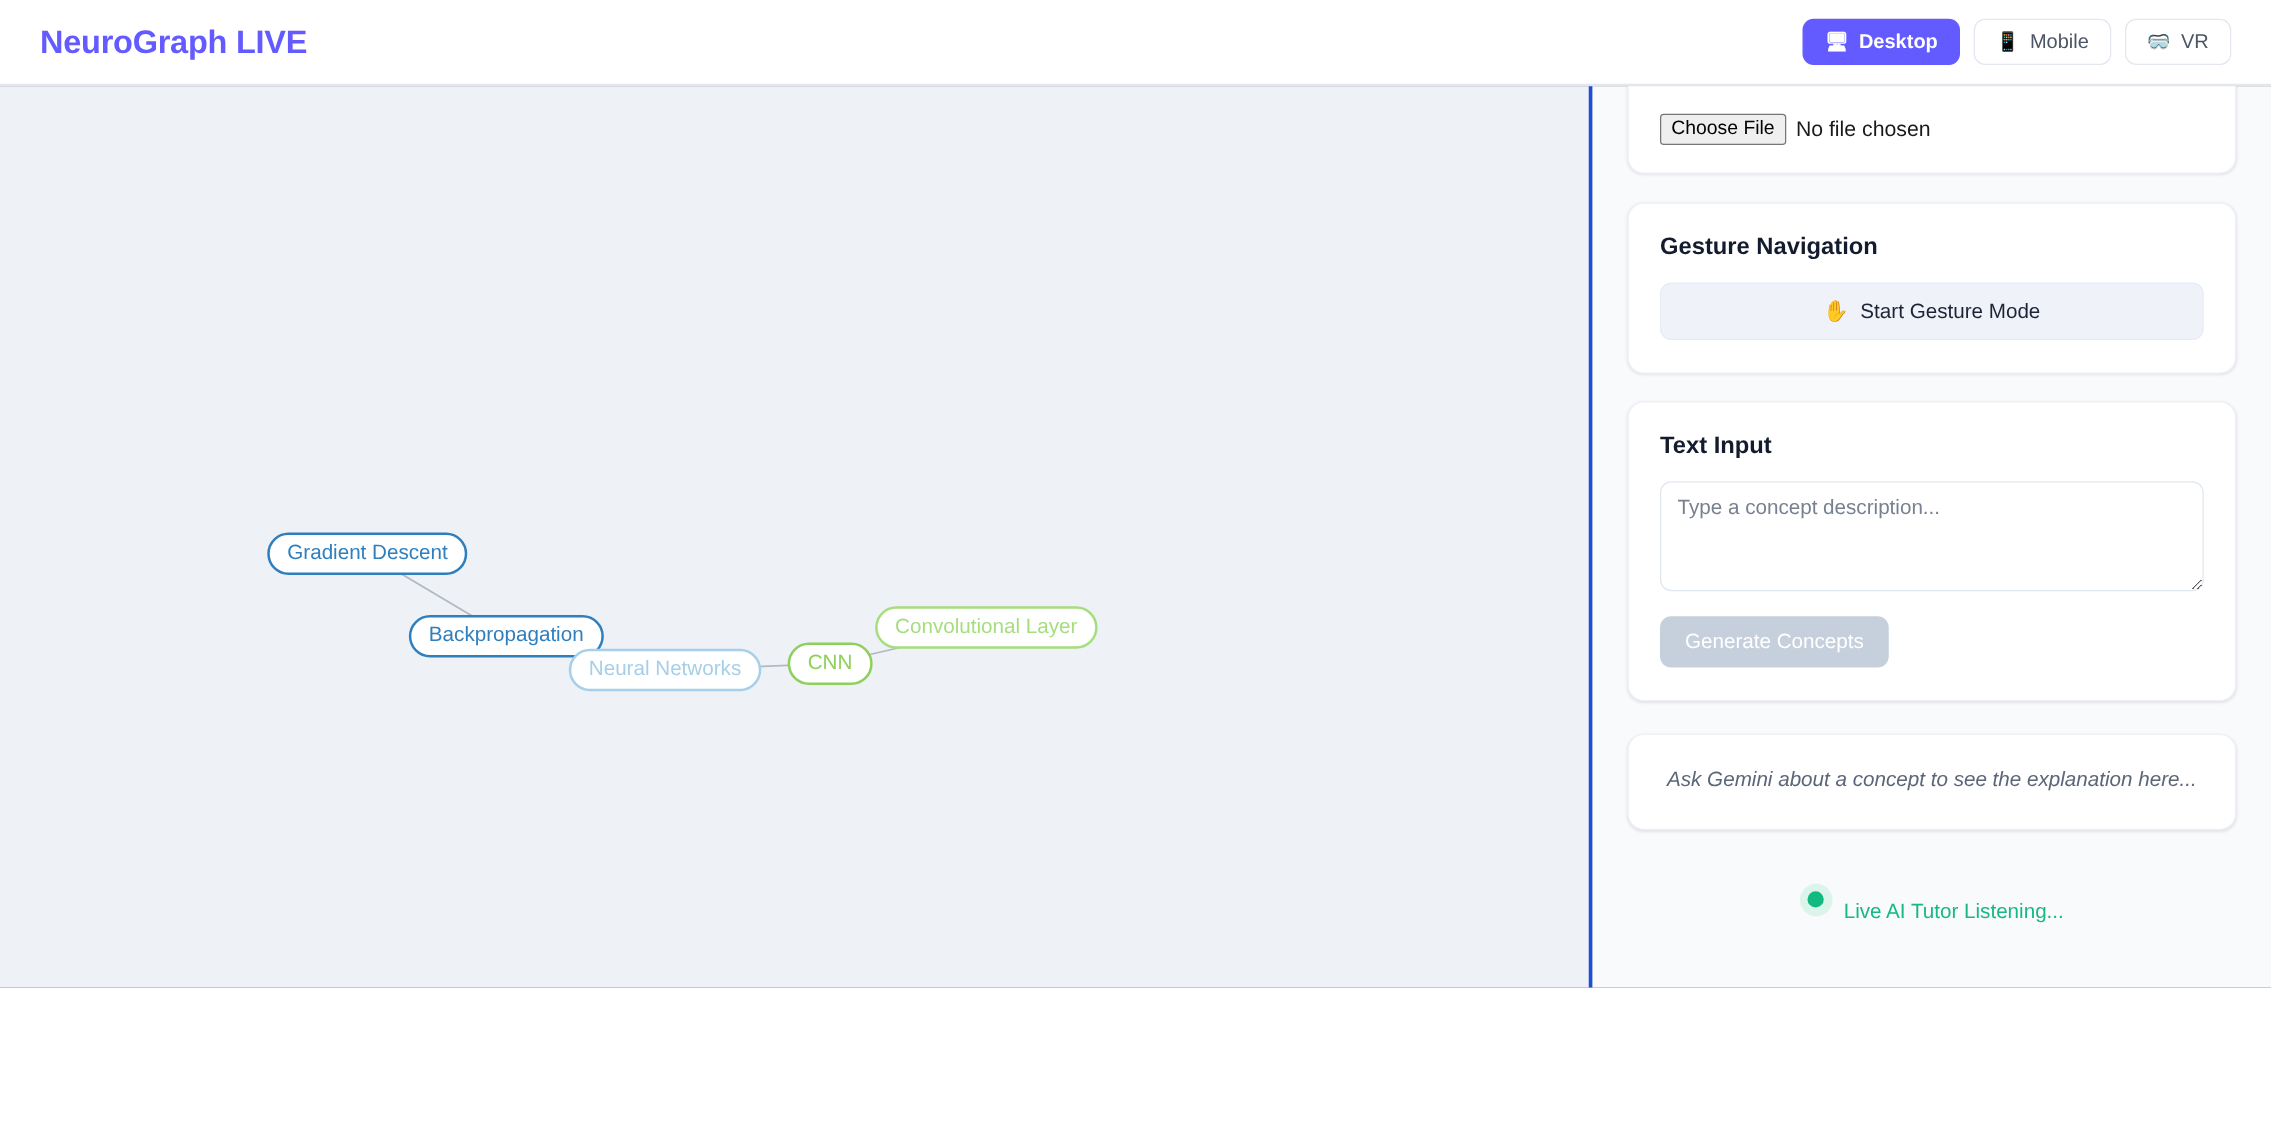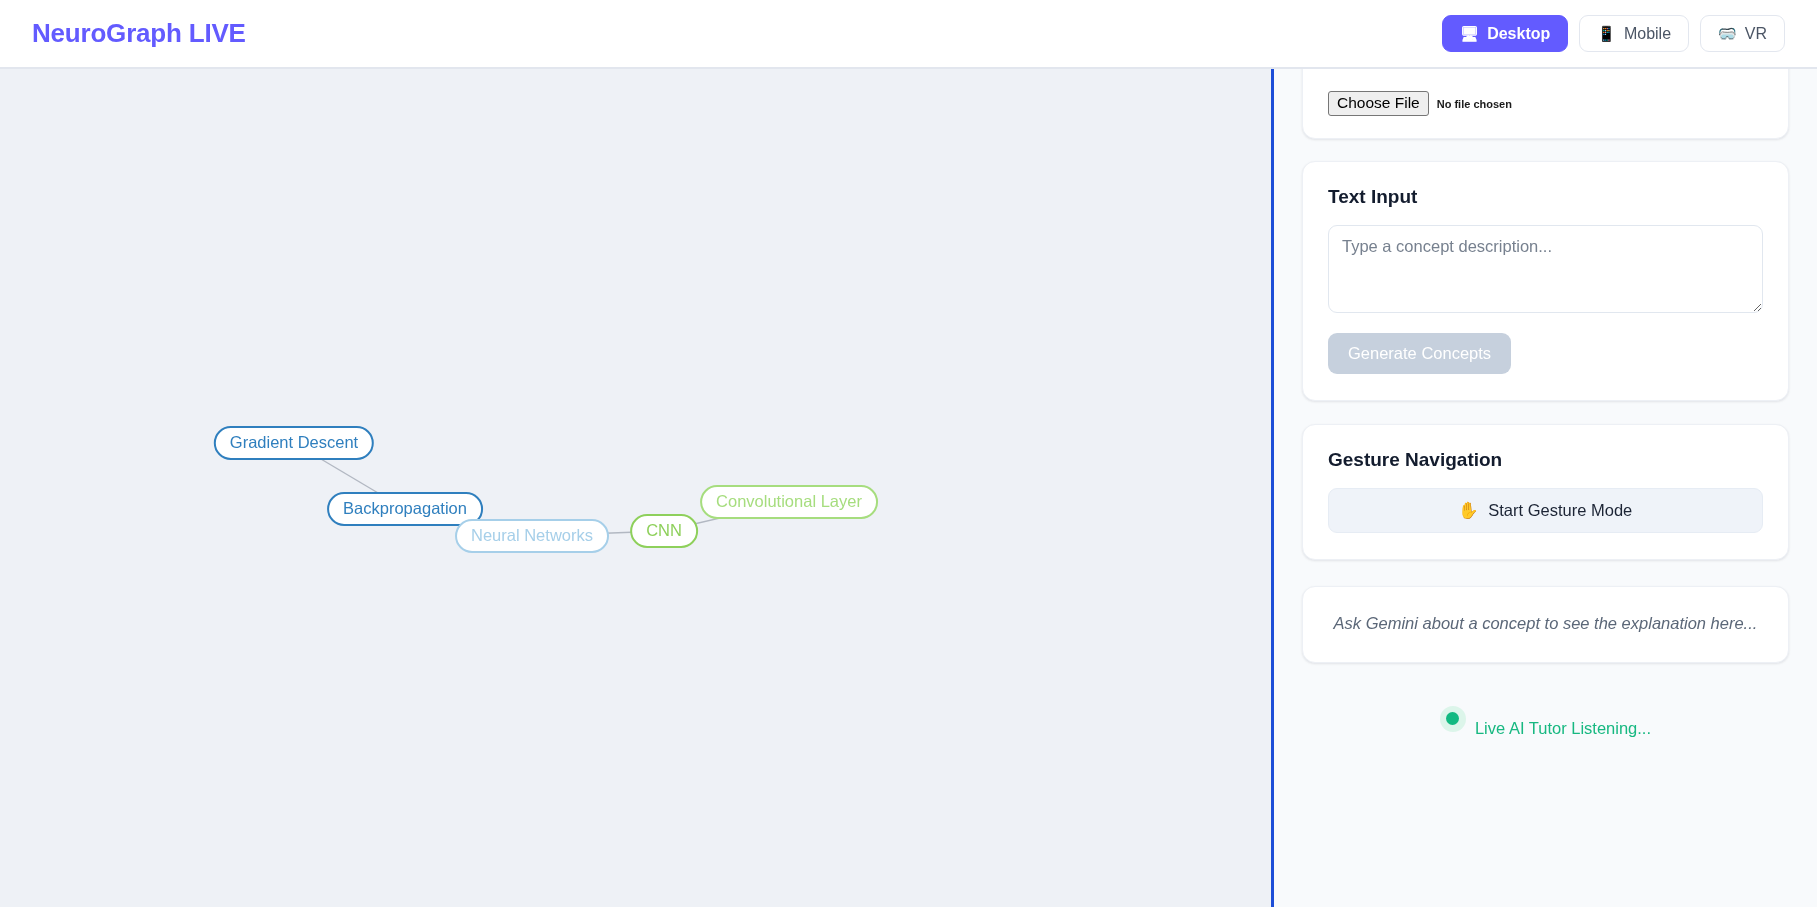--- a/index.html
+++ b/index.html
@@ -4,21 +4,21 @@
 <style>
   * { box-sizing: border-box; }
   html, body {
     margin: 0; padding: 0;
     width: 1817px; height: 907px;
     overflow: hidden;
     font-family: "Liberation Sans", sans-serif;
     background: #ffffff;
   }
   #app {
-    width: 1817px; height: 907px;
+    width: 1817px; height: 790px;
     display: flex; flex-direction: column;
     background: #404040;
   }
 
   
   #header {
     height: 69px; flex: 0 0 69px;
     background: #ffffff;
     border-bottom: 2px solid #e2e6ee;
     display: flex; align-items: center;
@@ -106,21 +106,21 @@
   #choose-file-btn {
     font-family: "Liberation Sans", sans-serif;
     font-size: 15.5px;
     padding: 2px 8px 3px 8px;
     background: #efefef;
     border: 1px solid #767676;
     border-radius: 3px;
     color: #000;
     cursor: pointer;
   }
-  #file-status { font-size: 11px; color: #1b1b1b; font-weight: bold; }
+  #file-status { font-size: 17px; color: #1b1b1b; }
   #upload-extract-btn {
     flex: 0 0 auto;
     width: 100px; min-height: 73px;
     background: #c6d0dd;
     color: #ffffff;
     border: none; border-radius: 9px;
     font-size: 16px; line-height: 1.28;
     text-align: center;
     padding: 9px 6px;
     cursor: default;
@@ -240,34 +240,34 @@
 
     <div id="sidebar">
 
       <div id="upload-card" class="card">
         <div id="file-row">
           <button id="choose-file-btn">Choose File</button>
           <span id="file-status">No file chosen</span>
         </div>
       </div>
 
-      <div id="text-card" class="card">
-        <h3 class="card-title">Text Input</h3>
-        <textarea id="concept-textarea" placeholder="Type a concept description..." style=""></textarea>
-        <button id="generate-btn">Generate Concepts</button>
-      </div>
-
       <div id="gesture-card" class="card">
         <h3 class="card-title">Gesture Navigation</h3>
         <button id="gesture-btn">
           <span>✋</span>
           <span>Start Gesture Mode</span>
         </button>
       </div>
 
+      <div id="text-card" class="card">
+        <h3 class="card-title">Text Input</h3>
+        <textarea id="concept-textarea" placeholder="Type a concept description..." style=""></textarea>
+        <button id="generate-btn">Generate Concepts</button>
+      </div>
+
       <div id="explain-card" class="card">
         <p id="explain-text">Ask Gemini about a concept to see the explanation here...</p>
       </div>
 
       <div id="status-bar">
         <span id="status-dot-wrap">
           <span id="status-dot"></span>
         </span>
         <span id="status-text">Live AI Tutor Listening...</span>
       </div>

